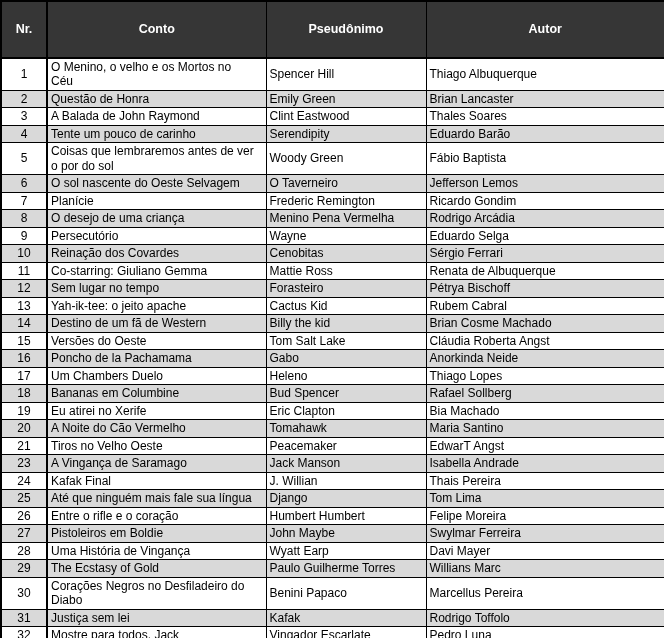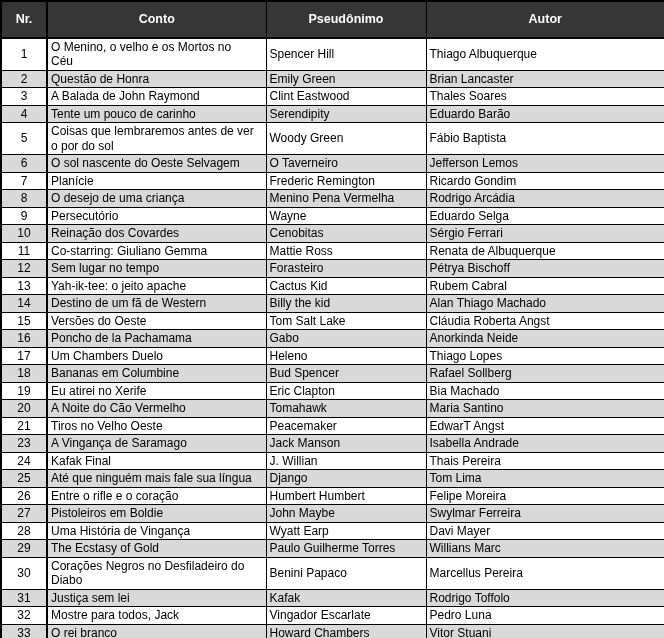--- a/index.html
+++ b/index.html
@@ -20,21 +20,21 @@
     table-layout:fixed;
     border-collapse:collapse;
     border:2px solid var(--border);
   }
   th{
     background:var(--header-bg);
     color:var(--header-text);
     font-size:12.5px;
     font-weight:bold;
     text-align:center;
-    padding:10px 3px;
+    padding:20px 3px;
     line-height:14.5px;
     border:1px solid var(--border);
     border-bottom:2px solid var(--border);
   }
   td{
     font-size:12px;
     color:var(--text);
     background:var(--row-bg);
     padding:1px 3px;
     line-height:14.5px;
@@ -146,21 +146,21 @@
       <tr>
         <td class="nr">13</td>
         <td>Yah-ik-tee: o jeito apache</td>
         <td>Cactus Kid</td>
         <td>Rubem Cabral</td>
       </tr>
       <tr>
         <td class="nr">14</td>
         <td>Destino de um fã de Western</td>
         <td>Billy the kid</td>
-        <td>Alan Thiago Machado</td>
+        <td>Brian Cosme Machado</td>
       </tr>
       <tr>
         <td class="nr">15</td>
         <td>Versões do Oeste</td>
         <td>Tom Salt Lake</td>
         <td>Cláudia Roberta Angst</td>
       </tr>
       <tr>
         <td class="nr">16</td>
         <td>Poncho de la Pachamama</td>

